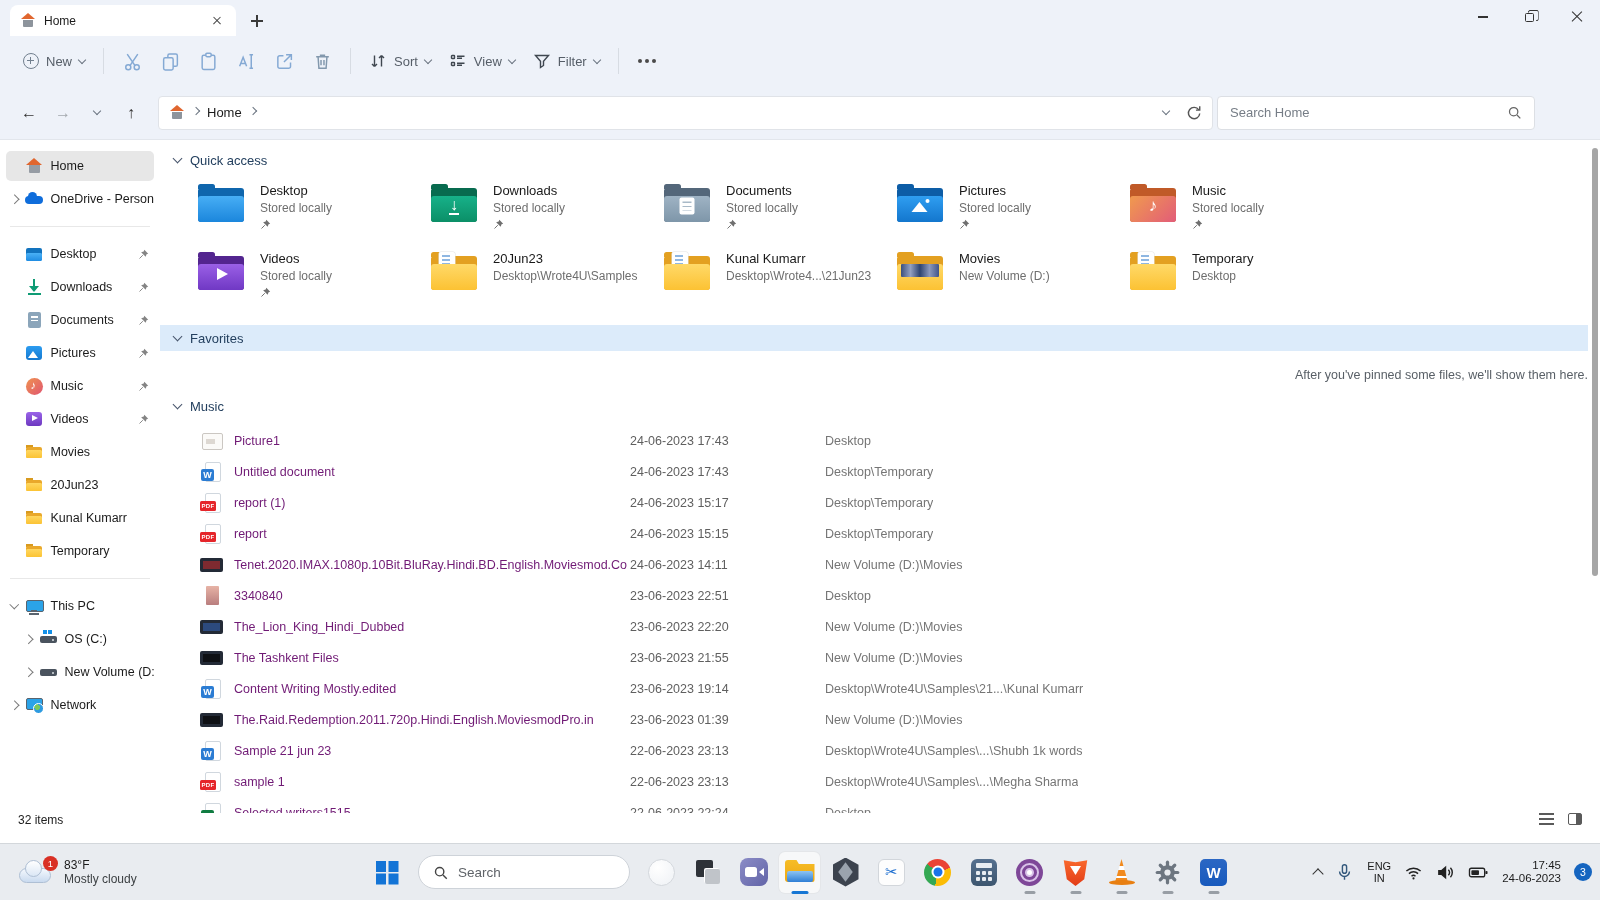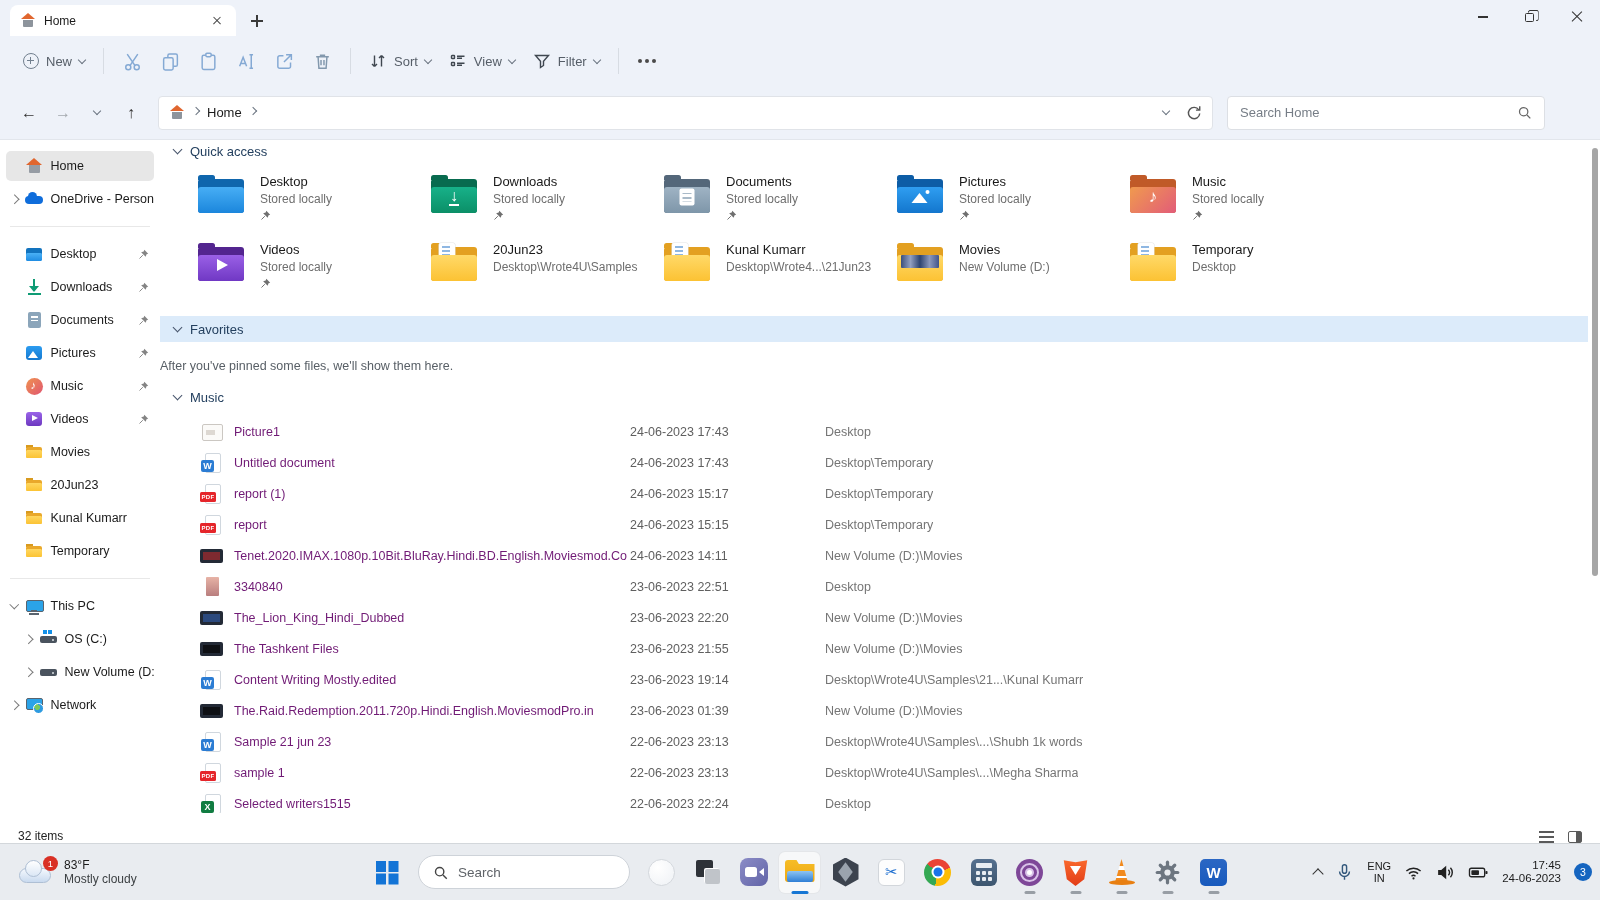--- a/index.html
+++ b/index.html
@@ -38,21 +38,21 @@
 .dchev{width:6px;height:6px;border-right:1.3px solid #6a7480;border-bottom:1.3px solid #6a7480;transform:rotate(45deg);margin-top:-3px;flex:none}
 .dots3{width:4px;height:4px;border-radius:50%;background:#4a4a4a;box-shadow:-7px 0 0 #4a4a4a,7px 0 0 #4a4a4a}
 
 
 .addressbar{height:54px;background:#eef2f9;display:flex;align-items:center;padding:0 14px;gap:4px;border-bottom:1px solid #e2e6ec}
 .nav-ic{width:30px;height:30px;display:flex;align-items:center;justify-content:center;font-size:16px;color:#333;border-radius:4px;flex:none}
 .nav-ic.dim{color:#a3a8ad}
 .addr-field{width:1055px;height:34px;background:#fff;border:1px solid #e0e3e8;border-radius:4px;display:flex;align-items:center;padding:0 10px;gap:8px;margin-left:8px}
 .crumb{font-size:13px;color:#1b1b1b}
 .addr-right{margin-left:auto;display:flex;align-items:center;gap:16px;color:#555}
-.search-field{width:318px;height:34px;background:#fff;border:1px solid #dcdfe4;border-radius:4px;display:flex;align-items:center;padding:0 12px;margin-left:10px;color:#767d86;font-size:13px}
+.search-field{width:318px;height:34px;background:#fff;border:1px solid #dcdfe4;border-radius:4px;display:flex;align-items:center;padding:0 12px;color:#767d86;font-size:13px}
 .search-field .mag{margin-left:auto}
 
 
 .ic-home{position:relative;width:16px;height:15px;flex:none}
 .ic-home::before{content:"";position:absolute;left:1px;top:0;border-left:7px solid transparent;border-right:7px solid transparent;border-bottom:6.5px solid #e0662f}
 .ic-home::after{content:"";position:absolute;left:3px;top:7px;width:10px;height:7px;background:#8d949c;border-radius:0 0 1px 1px}
 
 
 .main{position:absolute;left:0;top:140px;right:0;bottom:30px;background:#fff}
 .sidebar{position:absolute;left:0;top:0;bottom:0;width:160px;padding-top:8px;overflow:hidden}
@@ -89,26 +89,26 @@
 .s-folder::after{content:"";position:absolute;left:1px;top:7.5px;width:16px;height:8px;background:linear-gradient(#ffd760,#fbc334);border-radius:1.5px}
 .s-pc::before{content:"";position:absolute;left:1px;top:3px;width:16px;height:10px;background:#2ba3e8;border:1.6px solid #59646f;border-radius:2px}
 .s-pc::after{content:"";position:absolute;left:6.5px;top:13px;width:6px;height:2px;background:#59646f;box-shadow:-2px 3px 0 #59646f,2px 3px 0 #59646f,0 3px 0 #59646f}
 .s-drive::before,.s-drive-os::before{content:"";position:absolute;left:1px;top:6.5px;width:17px;height:7px;background:#4a535e;border-radius:2px}
 .s-drive::after,.s-drive-os::after{content:"";position:absolute;right:3.5px;top:9.5px;width:2px;height:2px;background:#dbe1e6;border-radius:50%}
 .s-drive-os{background:linear-gradient(#1390e8 0 0) no-repeat 4px 0/4px 4px,linear-gradient(#1390e8 0 0) no-repeat 9px 0/4px 4px}
 .s-network::before{content:"";position:absolute;left:1px;top:2.5px;width:15px;height:10px;background:#2ba3e8;border:1.6px solid #59646f;border-radius:2px}
 .s-network::after{content:"";position:absolute;right:0;bottom:1px;width:9px;height:9px;border-radius:50%;background:radial-gradient(circle at 35% 35%,#79c95b 0 32%,#2e9be0 36%);border:1px solid #fff}
 
 
-.content{position:absolute;left:160px;top:0;right:12px;bottom:0;overflow:hidden;padding-top:0}
+.content{position:absolute;left:160px;top:0;right:12px;bottom:0;overflow:hidden;padding-top:9px}
 .sec-h{display:flex;align-items:center;gap:9px;color:#24405f;font-size:13px;height:22px;padding-left:14px}
 .hchev{width:7px;height:7px;border-right:1.6px solid #46546b;border-bottom:1.6px solid #46546b;transform:rotate(45deg);margin-top:-4px;flex:none}
 .fav-bar{background:#dcebfa;margin-top:14px}
 .fav-bar .sec-h{height:26px}
-.empty-txt{text-align:left;color:#585f66;font-size:12.5px;margin:17px 0 13px}
+.empty-txt{text-align:right;color:#585f66;font-size:12.5px;margin:17px 0 13px}
 .recent-h{margin-top:12px}
 
 
 .qa-grid{display:grid;grid-template-columns:repeat(5,233px);padding-left:38px;margin-top:8px;row-gap:4px}
 .qa-card{display:flex;gap:16px;height:64px;padding-top:3px}
 .qa{position:relative;width:46px;height:38px;flex:none;margin-top:2px}
 .qa .bk{position:absolute;left:0;right:0;top:4px;bottom:0;border-radius:3px}
 .qa .bk::before{content:"";position:absolute;top:-4px;left:0;width:17px;height:5px;border-radius:2.5px 2.5px 0 0;background:inherit}
 .qa .fr{position:absolute;left:0;right:0;bottom:0;height:26px;border-radius:3px;z-index:2}
 .qa .em{position:absolute;left:50%;top:57%;transform:translate(-50%,-50%);color:#fff;z-index:3;display:flex;align-items:center;justify-content:center}
@@ -154,21 +154,21 @@
 .f-film::before,.f-film2::before,.f-filmdark::before{content:"";position:absolute;left:0;top:4px;width:23px;height:14px;background:#232a36;border-radius:2px}
 .f-film::after{content:"";position:absolute;left:3px;top:7px;width:17px;height:8px;background:#7e2a30}
 .f-film2::after{content:"";position:absolute;left:3px;top:7px;width:17px;height:8px;background:#2c4a7e}
 .f-filmdark::after{content:"";position:absolute;left:3px;top:7px;width:17px;height:8px;background:#0e1014}
 
 
 .vscroll{position:absolute;right:2px;top:6px;bottom:10px;width:7px}
 .vscroll .thumb{position:absolute;top:2px;right:0;width:6px;height:428px;background:#a6a6a6;border-radius:3px}
 
 
-.statusbar{position:absolute;left:0;right:0;bottom:0;height:30px;background:#fff;display:flex;align-items:flex-end;padding:0 18px;font-size:12px;color:#222}
+.statusbar{position:absolute;left:0;right:0;bottom:0;height:30px;background:#fff;display:flex;align-items:flex-start;padding:0 18px;font-size:12px;color:#222}
 .sb-icons{margin-left:auto;display:flex;gap:14px;align-items:center}
 .sb-list{width:15px;height:12px;background:repeating-linear-gradient(#5a5a5a 0 1.6px,transparent 1.6px 5px)}
 .sb-pane{width:14px;height:12px;border:1.4px solid #5a5a5a;border-radius:2px;position:relative}
 .sb-pane::before{content:"";position:absolute;right:0;top:0;bottom:0;width:5px;background:#5a5a5a}
 
 
 .taskbar{position:absolute;left:0;right:0;bottom:0;height:57px;background:#e9ecf0;border-top:1px solid #d3d7db;display:flex;align-items:center}
 .weather{position:absolute;left:10px;top:0;bottom:0;display:flex;align-items:center;gap:10px;padding:0 8px}
 .cloud{position:relative;width:36px;height:26px}
 .cloud::before{content:"";position:absolute;left:1px;bottom:2px;width:30px;height:13px;background:linear-gradient(#f4f8fd,#c9daef);border-radius:8px;border:1px solid #aebfd4}

